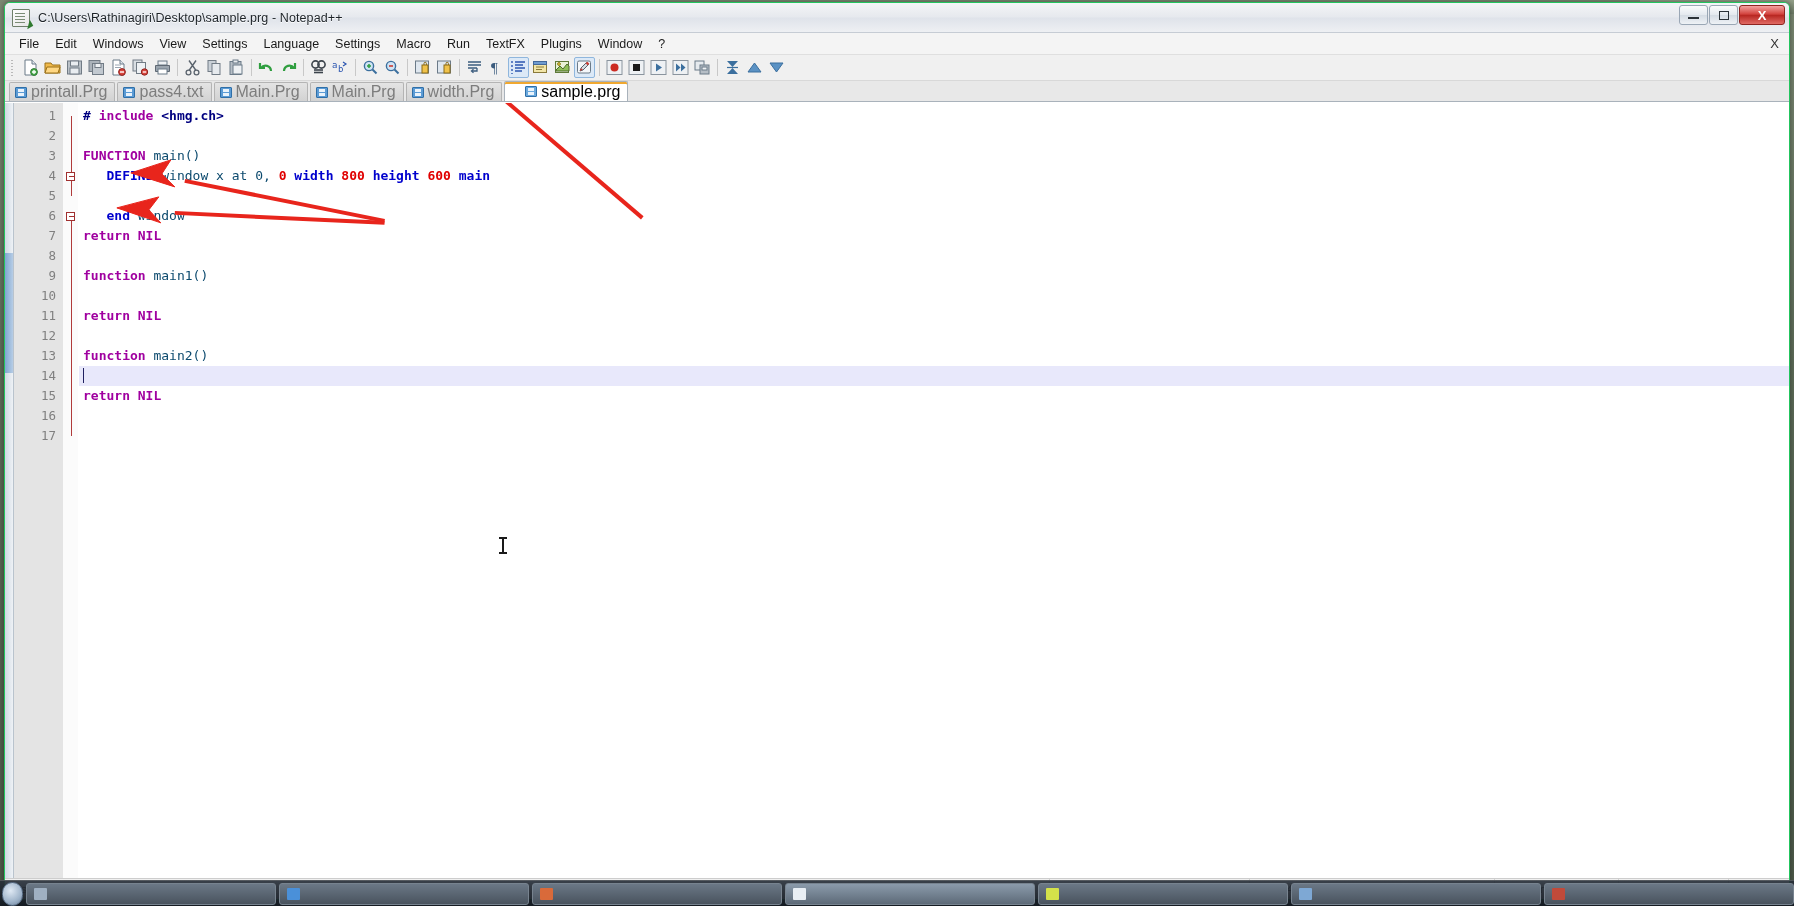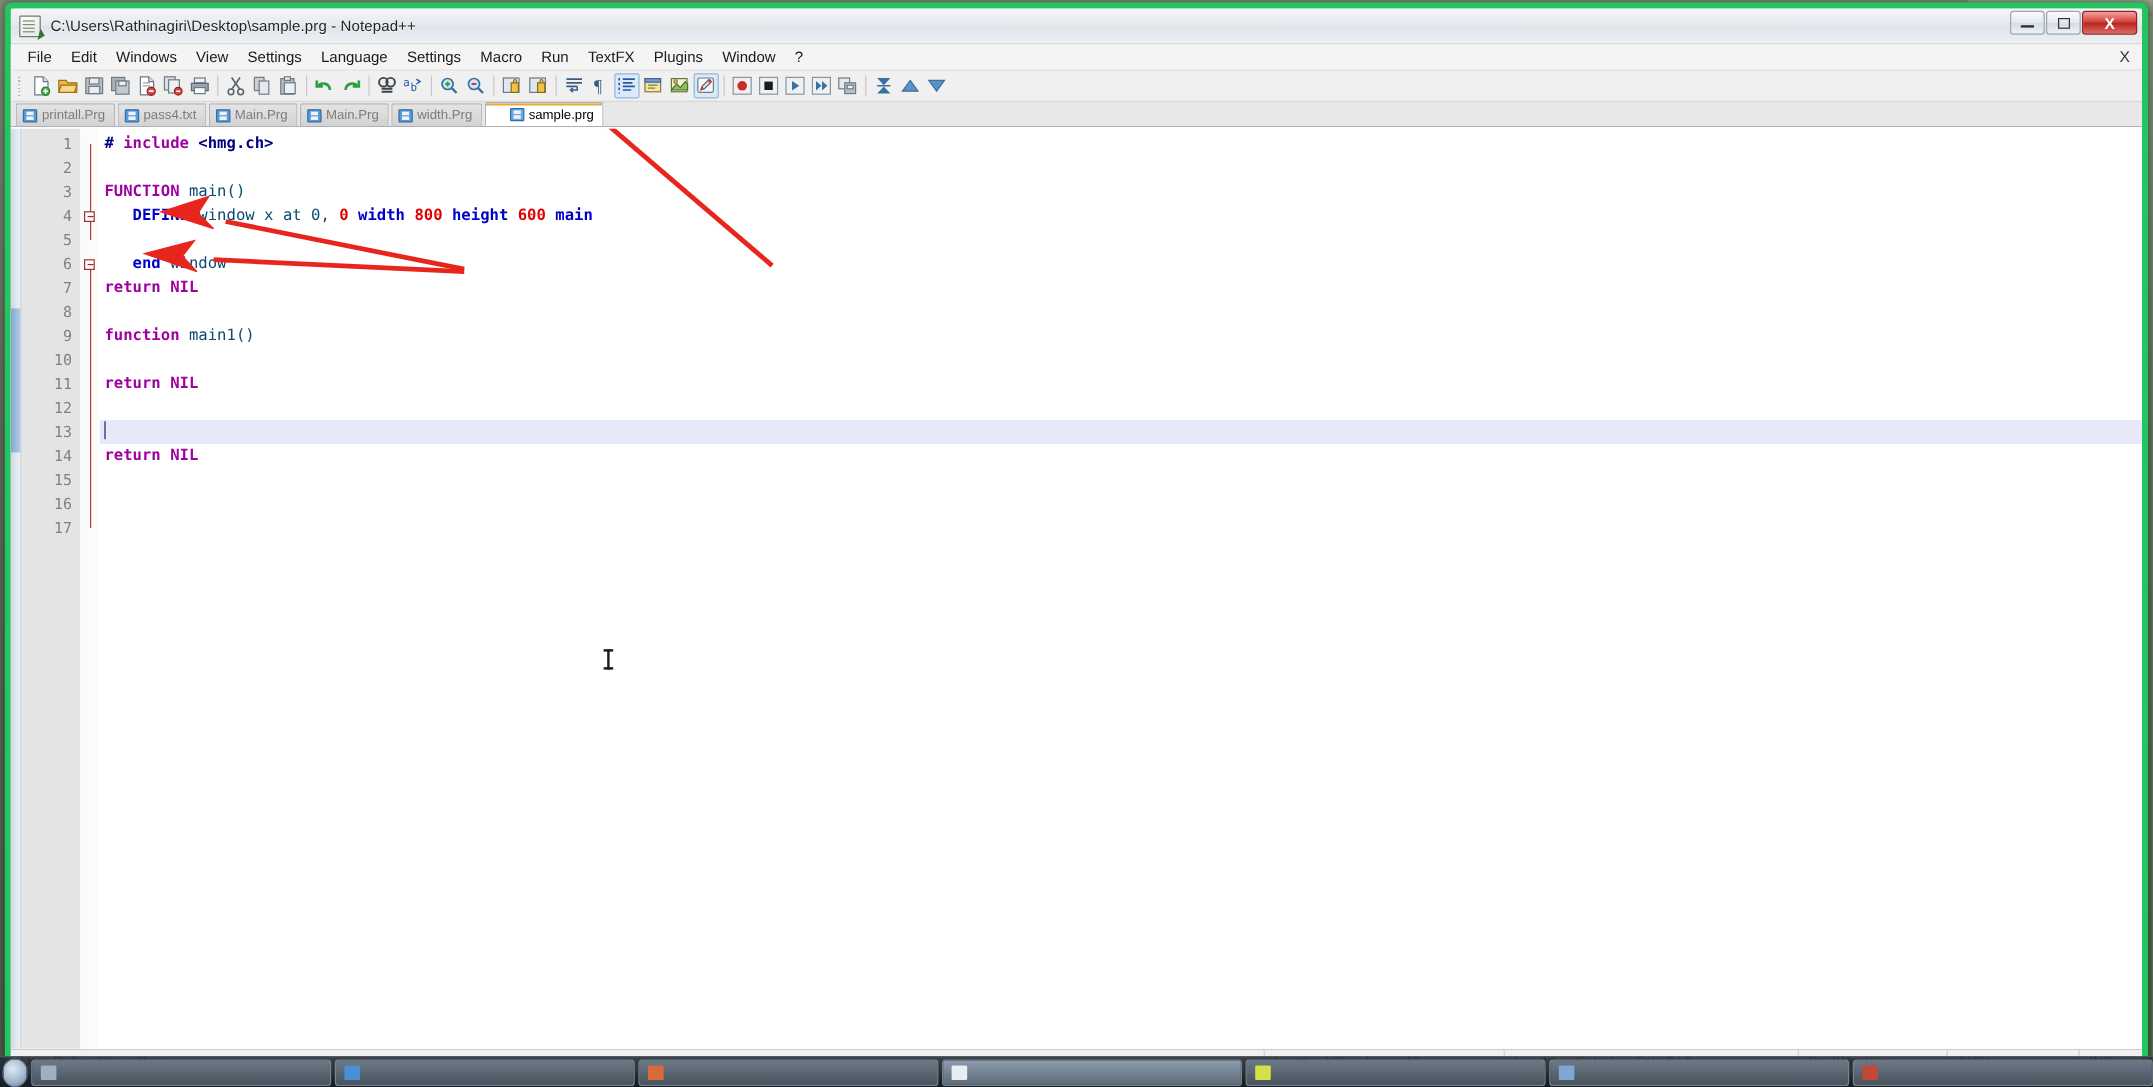--- a/index.html
+++ b/index.html
@@ -20,21 +20,21 @@
   .desktop-bg::after{
     content:""; position:absolute; left:1640px; top:0; width:154px; height:14px;
     background:linear-gradient(180deg,#95a18a,#6f7d68);
   }
 
   
   .window {
     position: absolute; left: 4px; top: 2px;
     width: 1786px; height: 898px;
     background: #efeef0;
-    border: 5px solid #22c55e;
+    border: 1px solid #22c55e;
     border-radius: 6px 6px 0 0;
     box-shadow: 0 0 6px rgba(0,0,0,.45);
     display: flex; flex-direction: column;
   }
 
   
   .titlebar {
     height: 30px; flex: 0 0 30px;
     background: linear-gradient(180deg,#f4f5f7 0%,#e6e9ee 48%,#dfe3ea 52%,#eef0f3 100%);
     border-radius: 5px 5px 0 0;
@@ -125,21 +125,21 @@
     display: flex; align-items: flex-end;
     padding-left: 4px;
     border-bottom: 1px solid #a9b2bb;
   }
   .tab {
     height: 19px; display: flex; align-items: center; gap: 4px;
     padding: 0 7px 0 5px;
     background: linear-gradient(180deg,#e4e4e4,#d2d2d2);
     border: 1px solid #b4b4b4; border-bottom: none;
     border-radius: 2px 2px 0 0;
-    font-size: 11px; color: #7d7d7d;
+    font-size: 16px; color: #7d7d7d;
     margin-right: 2px; white-space: nowrap;
   }
   .tab.active {
     background: #ffffff;
     color: #000;
     border-color: #a9b2bb;
     height: 20px;
     box-shadow: inset 0 2px 0 0 #f0a830;
     padding-left: 20px;
   }
@@ -649,20 +649,21 @@
           <div class="row"><span class="k-magenta">FUNCTION</span><span class="k-plain"> main()</span></div>
           <div class="row"><span class="k-plain">   </span><span class="k-blue">DEFINE</span><span class="k-plain"> window</span><span class="k-plain"> x</span><span class="k-plain"> at</span><span class="k-plain"> 0,</span><span class="k-red"> 0</span><span class="k-blue"> width</span><span class="k-red"> 800</span><span class="k-blue"> height</span><span class="k-red"> 600</span><span class="k-blue"> main</span></div>
           <div class="row"></div>
           <div class="row"><span class="k-plain">   </span><span class="k-blue">end</span><span class="k-plain"> window</span></div>
           <div class="row"><span class="k-magenta">return</span><span class="k-magenta"> NIL</span></div>
           <div class="row"></div>
           <div class="row"><span class="k-magenta">function</span><span class="k-plain"> main1()</span></div>
           <div class="row"></div>
           <div class="row"><span class="k-magenta">return</span><span class="k-magenta"> NIL</span></div>
           <div class="row"></div>
+          <div class="row"><span class="k-magenta">function</span><span class="k-plain"> main2()</span></div>
           <div class="row current"><span class="caret"></span></div>
           <div class="row"><span class="k-magenta">return</span><span class="k-magenta"> NIL</span></div>
           <div class="row"></div>
           <div class="row"></div>
         </div>
 
       <div class="text-cursor"></div>
 
       <svg class="annot" viewBox="0 0 1786 680" preserveAspectRatio="none">
         <g fill="#e8251c" stroke="#e8251c">

